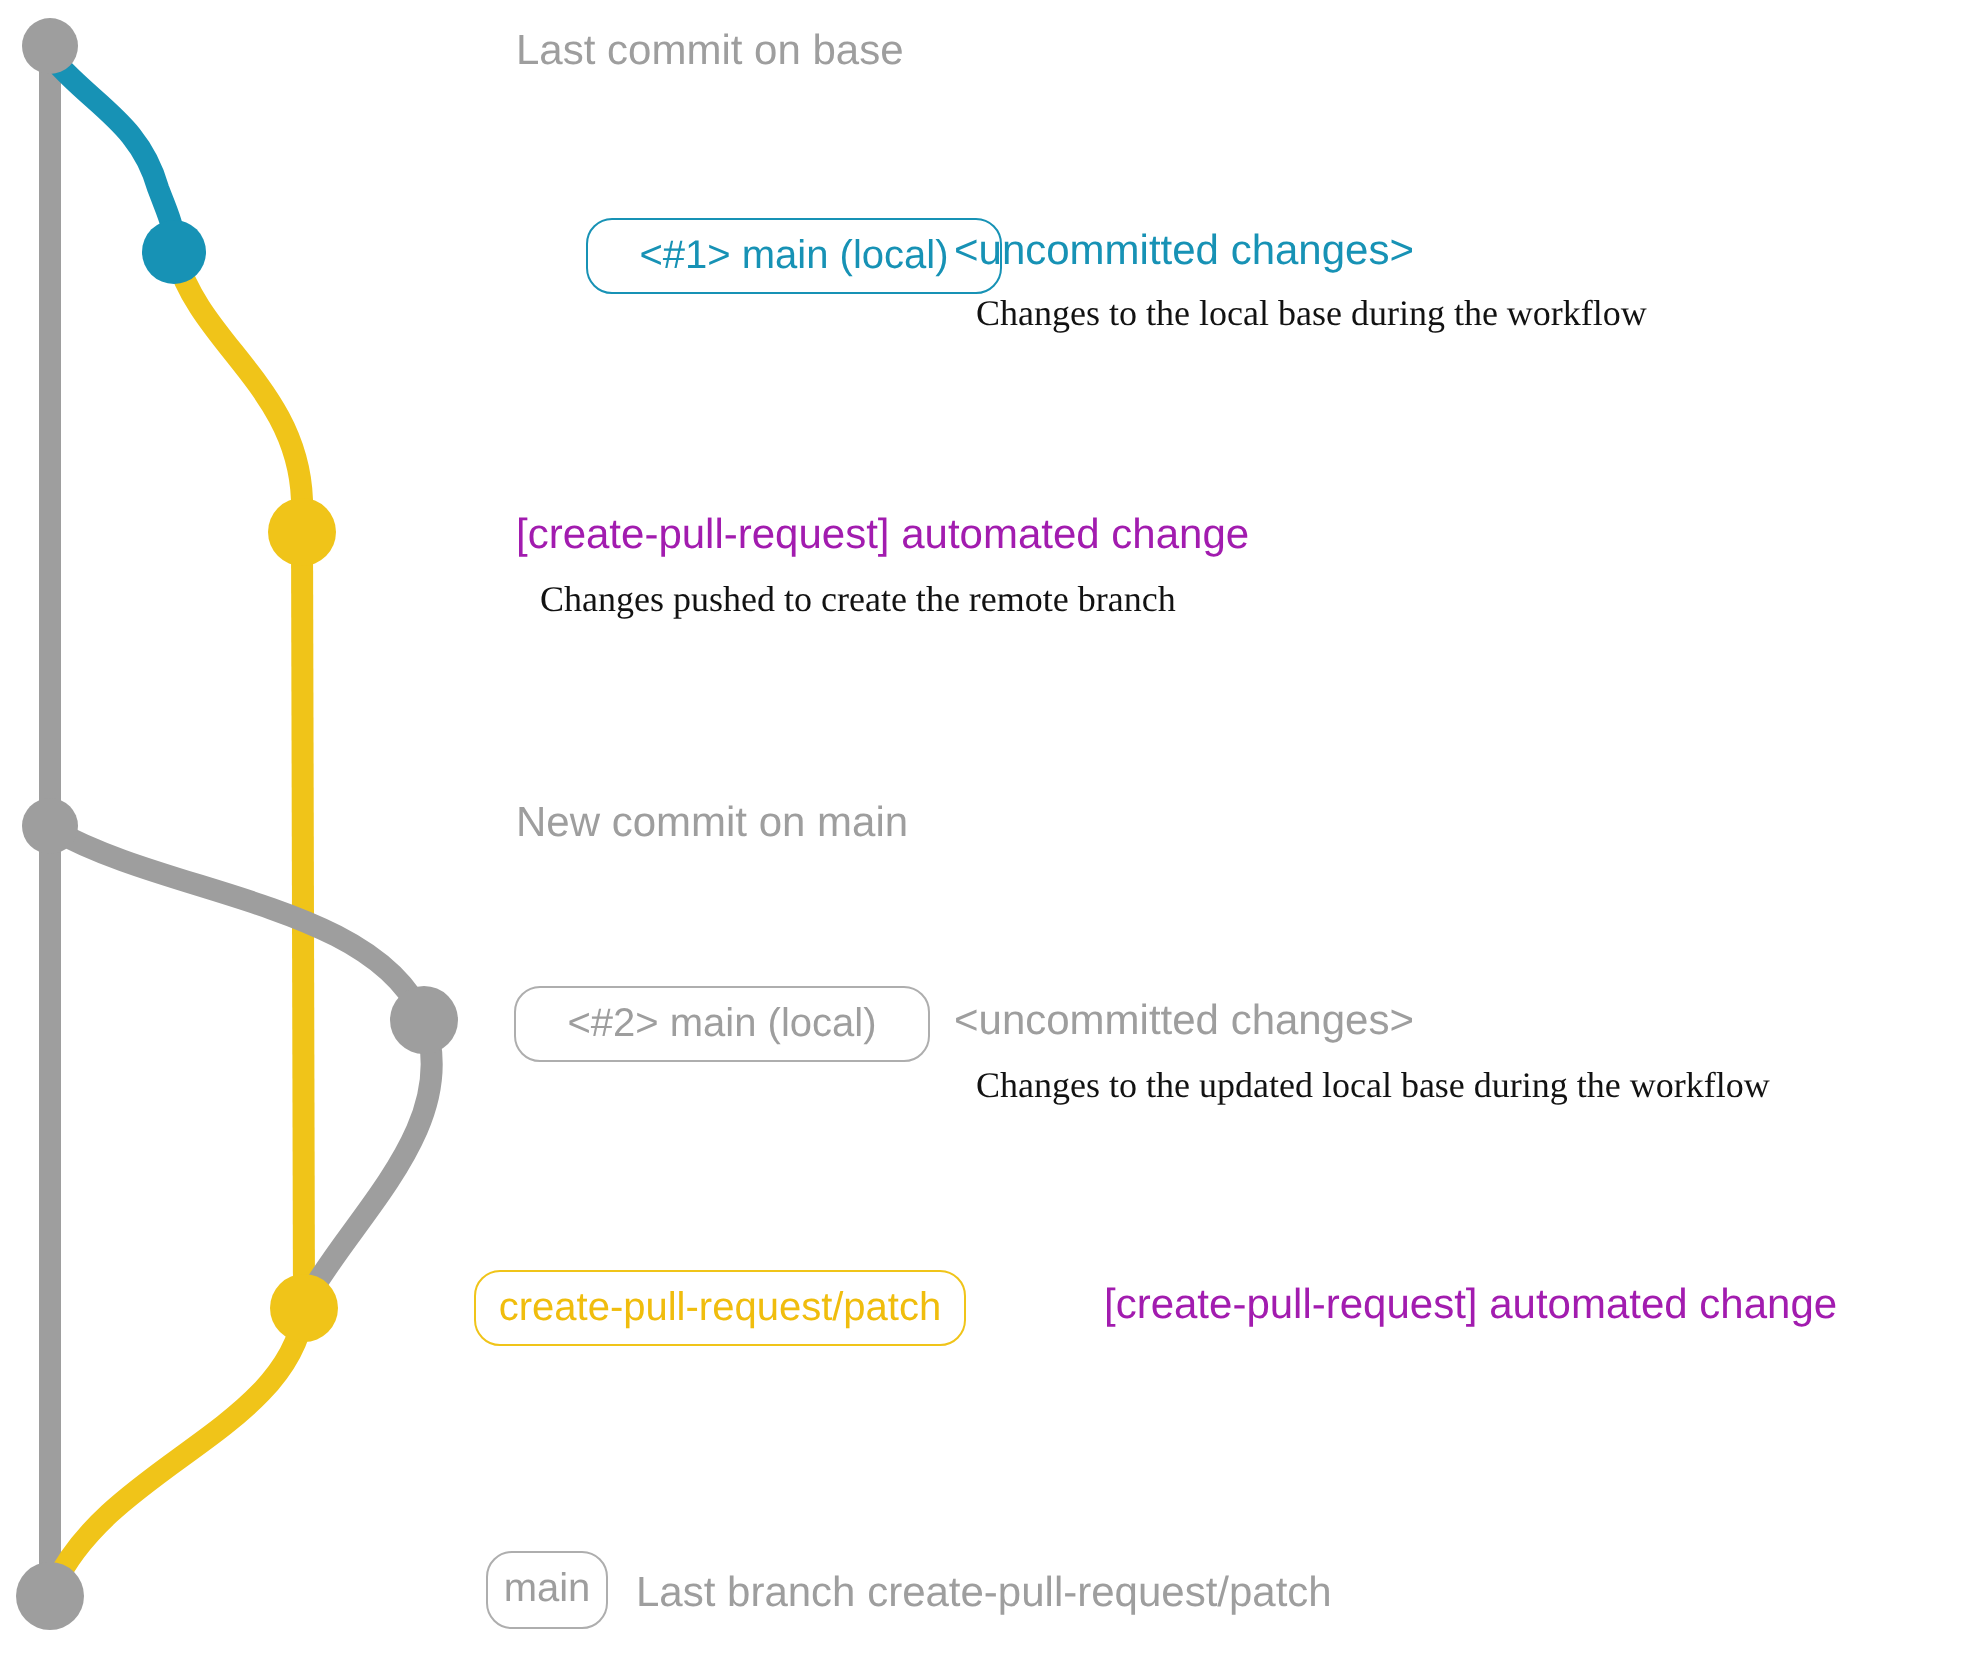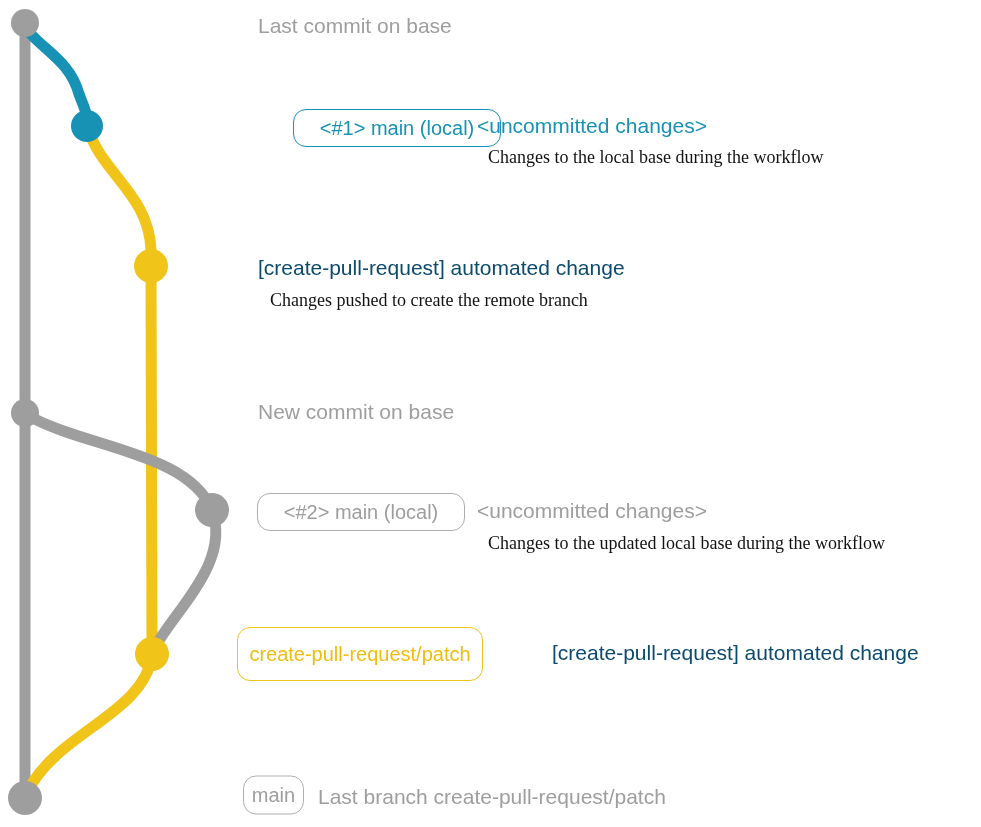--- a/index.html
+++ b/index.html
@@ -4,21 +4,21 @@
 <style>
   html,body{margin:0;padding:0;background:#ffffff;}
   .stage{
     position:relative;width:981px;height:827px;background:#ffffff;overflow:hidden;
     font-family:"Liberation Sans",sans-serif;
   }
   .graph-svg{position:absolute;left:0;top:0;}
   .lbl{position:absolute;white-space:nowrap;transform:translateY(-50%);}
   .gray{color:#9e9e9e;}
   .blue{color:#1792b5;}
-  .yellow{color:#0c4a6e;}
+  .yellow{color:#a21caf;}
   .sans-lg{font-size:21px;}
   .serif-note{
     font-family:"Liberation Serif",serif;font-size:18px;color:#121212;
   }
   .tagbox{
     position:absolute;display:flex;align-items:center;justify-content:center;
     box-sizing:border-box;border-radius:13px;font-size:20px;
     transform:translateY(-50%);background:#ffffff;
   }
   .tagbox.blue-box{border:1.6px solid #1792b5;color:#1792b5;}
@@ -59,29 +59,29 @@
 
   <div class="tagbox blue-box" style="left:257px;top:128px;width:208px;height:38px;margin-left:36px;">
     <span>&lt;#1&gt; main (local)</span>
   </div>
   <div class="lbl blue sans-lg" style="left:477px;top:126px;">&lt;uncommitted changes&gt;</div>
   <div class="lbl serif-note" style="left:488px;top:157px;text-align:right;">Changes to the local base during the workflow</div>
 
   <div class="lbl yellow sans-lg" style="left:258px;top:268px;">[create-pull-request] automated change</div>
   <div class="lbl serif-note" style="left:270px;top:300px;">Changes pushed to create the remote branch</div>
 
-  <div class="lbl gray sans-lg" style="left:258px;top:412px;">New commit on base</div>
+  <div class="lbl gray sans-lg" style="left:258px;top:412px;">New commit on main</div>
 
   <div class="tagbox gray-box" style="left:257px;top:512px;width:208px;height:38px;">
     <span>&lt;#2&gt; main (local)</span>
   </div>
   <div class="lbl gray sans-lg" style="left:477px;top:511px;">&lt;uncommitted changes&gt;</div>
   <div class="lbl serif-note" style="left:488px;top:543px;">Changes to the updated local base during the workflow</div>
 
-  <div class="tagbox yellow-box" style="left:237px;top:654px;width:246px;height:54px;">
+  <div class="tagbox yellow-box" style="left:237px;top:654px;width:246px;height:38px;">
     <span>create-pull-request/patch</span>
   </div>
   <div class="lbl yellow sans-lg" style="left:552px;top:653px;">[create-pull-request] automated change</div>
 
   <div class="tagbox gray-box" style="left:243px;top:795px;width:61px;height:39px;">
     <span>main</span>
   </div>
   <div class="lbl gray sans-lg" style="left:318px;top:797px;">Last branch create-pull-request/patch</div>
 
 </div>

